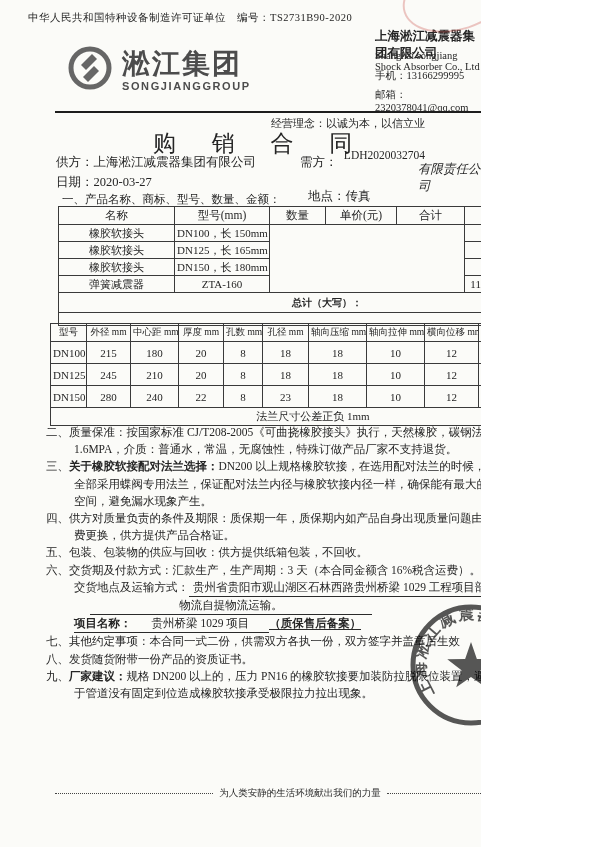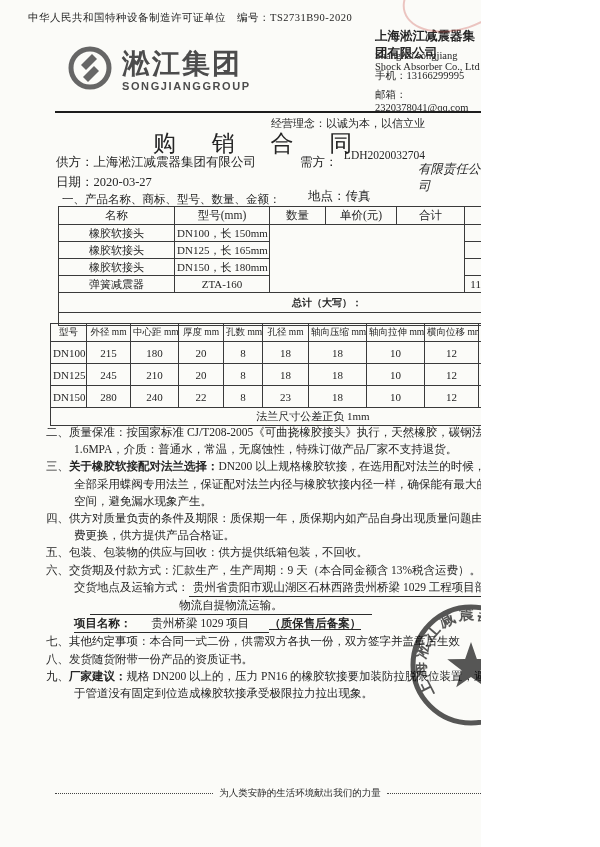--- a/index.html
+++ b/index.html
@@ -218,21 +218,21 @@
       <td colspan="10">法兰尺寸公差正负 1mm</td>
     </tr>
   </tbody>
     </table>
 
   <div class="abs terms">
     <p><span>二、</span><span>质量保准：</span><span>按国家标准 CJ/T208-2005《可曲挠橡胶接头》执行，天然橡胶，碳钢法兰，1.6MPA，介质：普通水，常温，无腐蚀性，特殊订做产品厂家不支持退货。</span></p>
     <p><span>三、</span><span class="bhead">关于橡胶软接配对法兰选择：</span><span>DN200 以上规格橡胶软接，在选用配对法兰的时候，必须全部采用蝶阀专用法兰，保证配对法兰内径与橡胶软接内径一样，确保能有最大的密封空间，避免漏水现象产生。</span></p>
     <p><span>四、</span><span>供方对质量负责的条件及期限：</span><span>质保期一年，质保期内如产品自身出现质量问题由供方免费更换，供方提供产品合格证。</span></p>
     <p><span>五、</span><span>包装、包装物的供应与回收：</span><span>供方提供纸箱包装，不回收。</span></p>
-    <p><span>六、</span><span>交货期及付款方式：</span><span>汇款生产，生产周期：9 天（本合同金额含 13%税含运费）。</span></p>
+    <p><span>六、</span><span>交货期及付款方式：</span><span>汇款生产，生产周期：3 天（本合同金额含 16%税含运费）。</span></p>
     <div class="sub"><span>交货地点及运输方式：</span><span class="ul ship1">贵州省贵阳市观山湖区石林西路贵州桥梁 1029 工程项目部</span></div>
     <div class="sub"><span class="ul ship2">物流自提物流运输。</span></div>
     <div class="sub"><span class="ul bhead proj">项目名称：</span><span class="ul projname">贵州桥梁 1029 项目</span><span class="ul bhead">（质保售后备案）</span></div>
     <p><span>七、</span><span>其他约定事项：</span><span>本合同一式二份，供需双方各执一份，双方签字并盖章后生效</span></p>
     <p><span>八、</span><span>发货随货附带一份产品的资质证书。</span></p>
     <p><span>九、</span><span class="bhead">厂家建议：</span><span>规格 DN200 以上的，压力 PN16 的橡胶软接要加装防拉脱限位装置，避免由于管道没有固定到位造成橡胶软接承受极限拉力拉出现象。</span></p>
   </div>
 
   <svg class="abs seal-red" width="140" height="180" viewBox="0 0 140 180">
     <ellipse cx="70" cy="90" rx="60" ry="82" fill="none" stroke="#cc6661" stroke-width="4"></ellipse>

